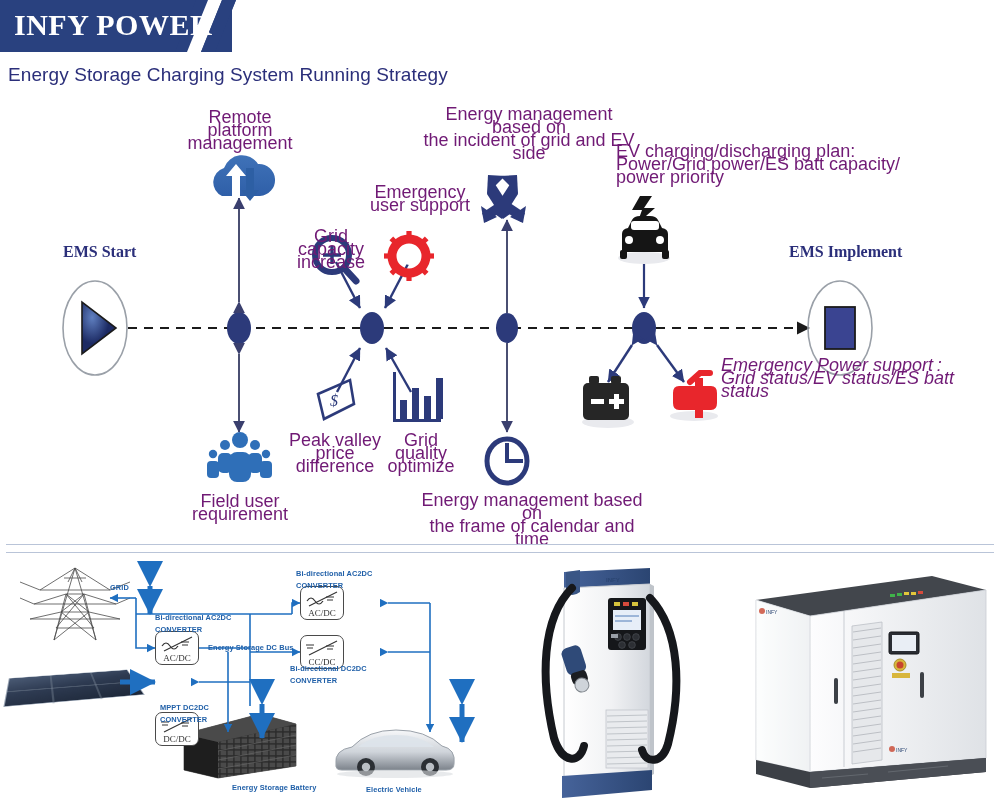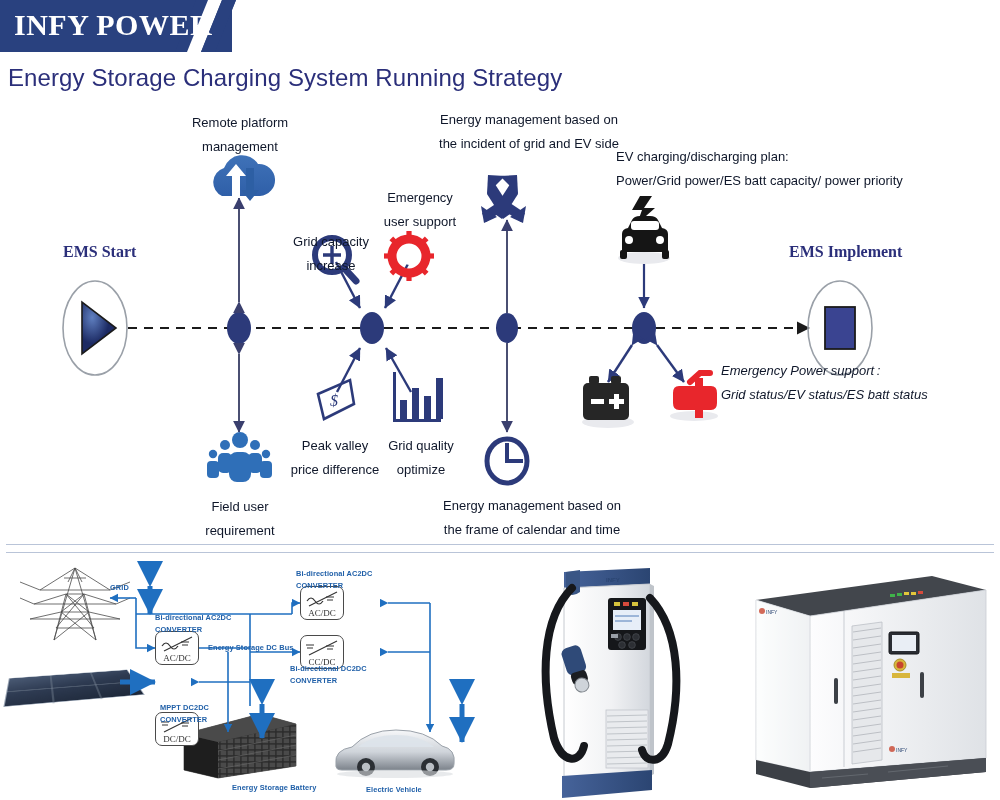--- a/index.html
+++ b/index.html
@@ -36,32 +36,32 @@
   .brand-text {
     position: absolute; left: 14px; top: 8px;
     font-family: "Liberation Serif", "DejaVu Serif", serif;
     font-weight: 700; font-size: 30px; letter-spacing: 0.5px;
     color: #ffffff;
   }
 
   
   .page-title {
     position: absolute; left: 8px; top: 64px;
-    font-size: 24px; color: #2b2f7a; letter-spacing: 0.1px;
+    font-size: 19px; color: #2b2f7a; letter-spacing: 0.1px;
     white-space: nowrap;
   }
   .divider {
     position: absolute; left: 6px; width: 988px; height: 0;
     border-top: 1px solid #b9c4d8;
   }
   #divider-top { top: 544px; }
   #divider-bottom { top: 552px; }
 
   .lbl {
-    position: absolute; color: #0f172a; font-size: 13px; line-height: 24px;
+    position: absolute; color: #701a75; font-size: 18px; line-height: 13px;
     white-space: pre-line;
   }
   .lbl.ctr { text-align: center; }
   .lbl.left { text-align: left; }
 
   .stage-label {
     position: absolute; color: #2b2f7a; font-size: 16px; font-weight: 700;
     font-family: "Liberation Serif", "DejaVu Serif", serif;
     white-space: nowrap;
   }

